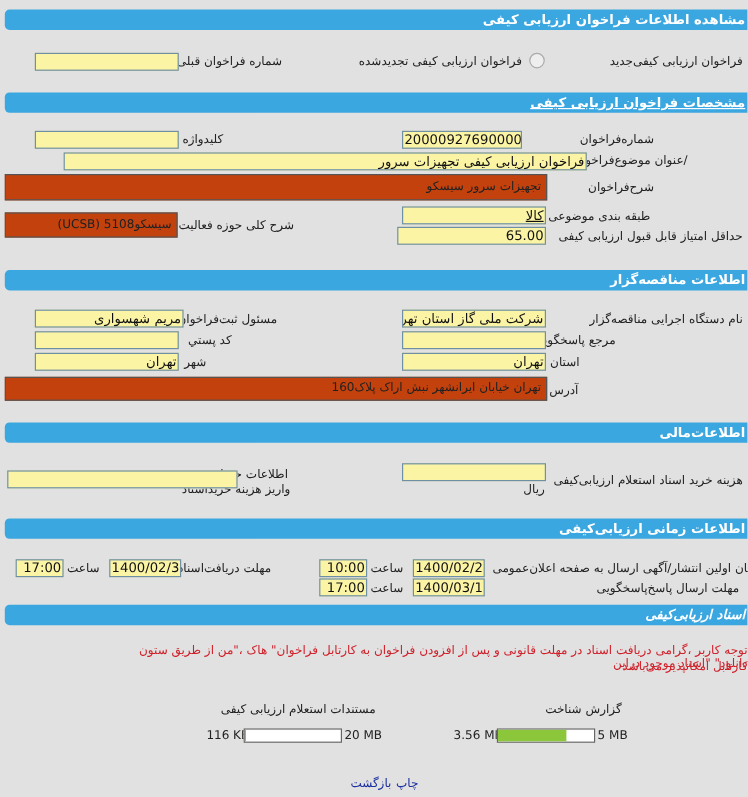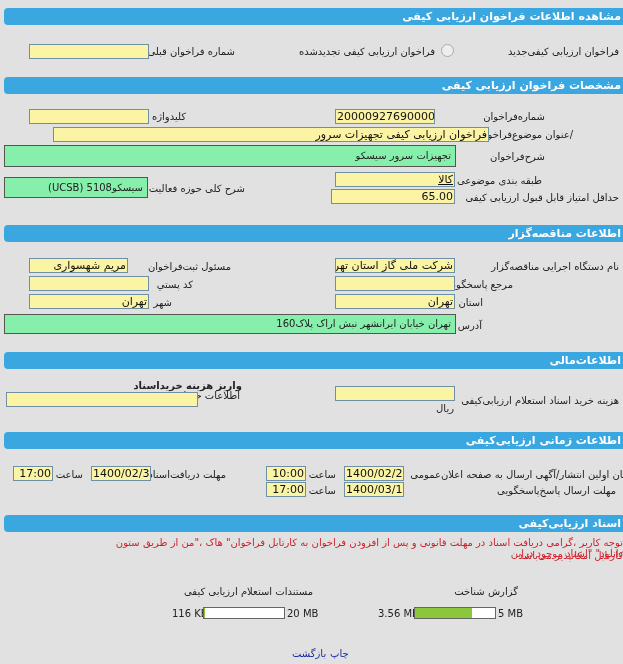--- a/index.html
+++ b/index.html
@@ -2,42 +2,42 @@
 <html><head>
   <meta charset="utf-8">
   <style>
     * { box-sizing: border-box; margin: 0; padding: 0; }
     html, body { width: 623px; height: 664px; overflow: hidden; }
     body { background: #e1e1e1; font-family: "DejaVu Sans", sans-serif; font-size: 11px; color: #222; position: relative; direction: ltr; }
     .bar { position: absolute; left: 4px; right: 0; height: 17px; background: #3aa7e0; border-radius: 4px 0 0 4px; color: #fff; font-size: 11px; font-weight: bold; text-align: right; padding-right: 2px; line-height: 17px; direction: rtl; white-space: nowrap; overflow: hidden; }
     .lbl { position: absolute; font-size: 10px; color: #222; direction: rtl; white-space: nowrap; text-align: right; }
     .inp { position: absolute; height: 15px; background: #fbf4a4; border: 1px solid #6e8fa4; font-size: 11px; line-height: 13px; direction: rtl; text-align: right; padding: 0 1px; white-space: nowrap; overflow: hidden; color: #111; }
     .inp.ltr { direction: ltr; }
-    .box { position: absolute; background: #86efac; border: 1px solid #555; font-size: 10px; direction: rtl; text-align: right; padding: 0 4px; white-space: nowrap; overflow: hidden; }
+    .box { position: absolute; background: #c2410c; border: 1px solid #555; font-size: 10px; direction: rtl; text-align: right; padding: 0 4px; white-space: nowrap; overflow: hidden; }
     .radio { position: absolute; width: 13px; height: 13px; border-radius: 50%; border: 1px solid #aaa; background: #eee; }
     .note { position: absolute; color: #d0202a; font-size: 10px; direction: rtl; text-align: right; }
     .prog { position: absolute; height: 12px; background: #fff; border: 1px solid #666; overflow: hidden; }
     .prog .fill { height: 100%; background: #8cc63a; }
     .sz { position: absolute; font-size: 10px; color: #222; white-space: nowrap; }
     .link { position: absolute; color: #1a2ea0; font-size: 10px; direction: rtl; cursor: pointer; }
   </style>
 </head>
 <body>
 
 <div class="bar" style="top:8px;">
   <span>مشاهده اطلاعات فراخوان ارزیابی کیفی</span>
 </div>
 
 <span class="lbl" style="top:46px; right:4px;">فراخوان  ارزیابی  کیفی‌جدید</span>
 <span class="radio" style="top:44px; left:441px;"></span>
 <span class="lbl" style="top:46px; right:188px;">فراخوان  ارزیابی  کیفی  تجدیدشده</span>
 <span class="lbl" style="top:46px; right:388px;">شماره فراخوان قبلی</span>
 <div class="inp" style="top:44px; left:29px; width:120px;"></div>
 
-<div class="bar" style="top:77px;">
+<div class="bar" style="top:77px;text-decoration:underline;">
   <span>مشخصات فراخوان ارزیابی کیفی</span>
 </div>
 
 <span class="lbl" style="top:111px; right:78px;">شماره‌فراخوان</span>
 <div class="inp ltr" style="top:109px; left:335px; width:100px; text-align:right;">2000092769000040</div>
 
 <span class="lbl" style="top:111px; right:437px;">کلیدواژه</span>
 <div class="inp" style="top:109px; left:29px; width:120px;"></div>
 
 <span class="lbl" style="top:129px; right:50px;">/عنوان  موضوع‌فراخوان</span>
@@ -56,21 +56,21 @@
 <div class="inp ltr" style="top:189px; left:331px; width:124px; text-align:right;">65.00</div>
 
 <div class="bar" style="top:225px;">
   <span>اطلاعات مناقصه‌گزار</span>
 </div>
 
 <span class="lbl" style="top:261px; right:4px;">نام  دستگاه  اجرایی  مناقصه‌گزار</span>
 <div class="inp" style="top:258px; left:335px; width:120px;">شرکت ملی گاز استان تهران</div>
 
 <span class="lbl" style="top:261px; right:392px;">مسئول  ثبت‌فراخوان</span>
-<div class="inp" style="top:258px; left:29px; width:99px;">مریم شهسواری</div>
+<div class="inp" style="top:258px; left:29px; width:124px;">مریم شهسواری</div>
 
 <span class="lbl" style="top:279px; right:110px;">مرجع پاسخگویی</span>
 <div class="inp" style="top:276px; left:335px; width:120px;"></div>
 
 <span class="lbl" style="top:279px; right:430px;">کد پستي</span>
 <div class="inp" style="top:276px; left:29px; width:120px;"></div>
 
 <span class="lbl" style="top:297px; right:140px;">استان</span>
 <div class="inp" style="top:294px; left:335px; width:120px;">تهران</div>
 
@@ -82,21 +82,21 @@
 
 <div class="bar" style="top:352px;">
   <span>اطلاعات‌مالی</span>
 </div>
 
 <span class="lbl" style="top:395px; right:4px;">هزینه خرید اسناد استعلام  ارزیابی‌کیفی</span>
 <div class="inp" style="top:386px; left:335px; width:120px;"></div>
 <span class="lbl" style="top:403px; right:169px;">ریال</span>
 
 <span class="lbl" style="top:390px; right:383px;">اطلاعات حساب‌جهت</span>
-<span class="lbl" style="top:380px; right:381px;font-weight:bold;">واریز  هزینه خریداسناد</span>
+<span class="lbl" style="top:403px; right:381px;">واریز  هزینه خریداسناد</span>
 <div class="inp" style="top:392px; left:6px; width:192px;"></div>
 
 <div class="bar" style="top:432px;">
   <span>اطلاعات  زمانی ارزیابی‌کیفی</span>
 </div>
 
 <span class="lbl" style="top:469px; right:-10px;">زمان  اولین  انتشار/آگهی ارسال به  صفحه اعلان‌عمومی</span>
 <div class="inp ltr" style="top:466px; left:344px; width:60px; text-align:right;">1400/02/28</div>
 <span class="lbl" style="top:469px; right:287px;">ساعت</span>
 <div class="inp ltr" style="top:466px; left:266px; width:40px; text-align:right;">10:00</div>
@@ -104,21 +104,21 @@
 <span class="lbl" style="top:469px; right:397px;">مهلت  دریافت‌اسناد</span>
 <div class="inp ltr" style="top:466px; left:91px; width:60px; text-align:right;">1400/02/30</div>
 <span class="lbl" style="top:469px; right:540px;">ساعت</span>
 <div class="inp ltr" style="top:466px; left:13px; width:40px; text-align:right;">17:00</div>
 
 <span class="lbl" style="top:485px; right:7px;">مهلت ارسال پاسخ‌پاسخگویی</span>
 <div class="inp ltr" style="top:482px; left:344px; width:60px; text-align:right;">1400/03/17</div>
 <span class="lbl" style="top:485px; right:287px;">ساعت</span>
 <div class="inp ltr" style="top:482px; left:266px; width:40px; text-align:right;">17:00</div>
 
-<div class="bar" style="top:515px;">
+<div class="bar" style="top:504px;font-style:italic;">
   <span>اسناد ارزیابی‌کیفی</span>
 </div>
 
 <div class="note" style="top:537px; right:0; width:528px;">توجه کاربر ،گرامی دریافت اسناد در مهلت قانونی و پس از افزودن فراخوان به کارتابل فراخوان" ها‌ک ،"من از طریق ستون دانلود" "اسناد موجود دراین</div>
 <div class="note" style="top:550px; right:0;">کارتابل امکانپذیر می‌باشد</div>
 
 <span class="lbl" style="top:586px; right:105px;">گزارش شناخت</span>
 <span class="sz" style="top:608px; left:378px;">3.56 MB</span>
 <div class="prog" style="top:607px; left:414px; width:82px;">
   <div class="fill" style="width:71%;"></div>

